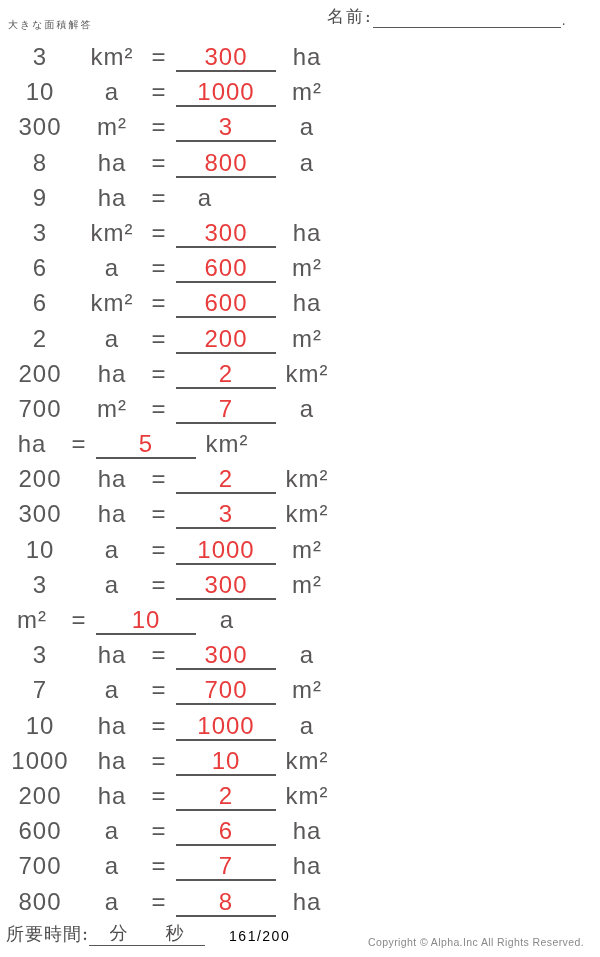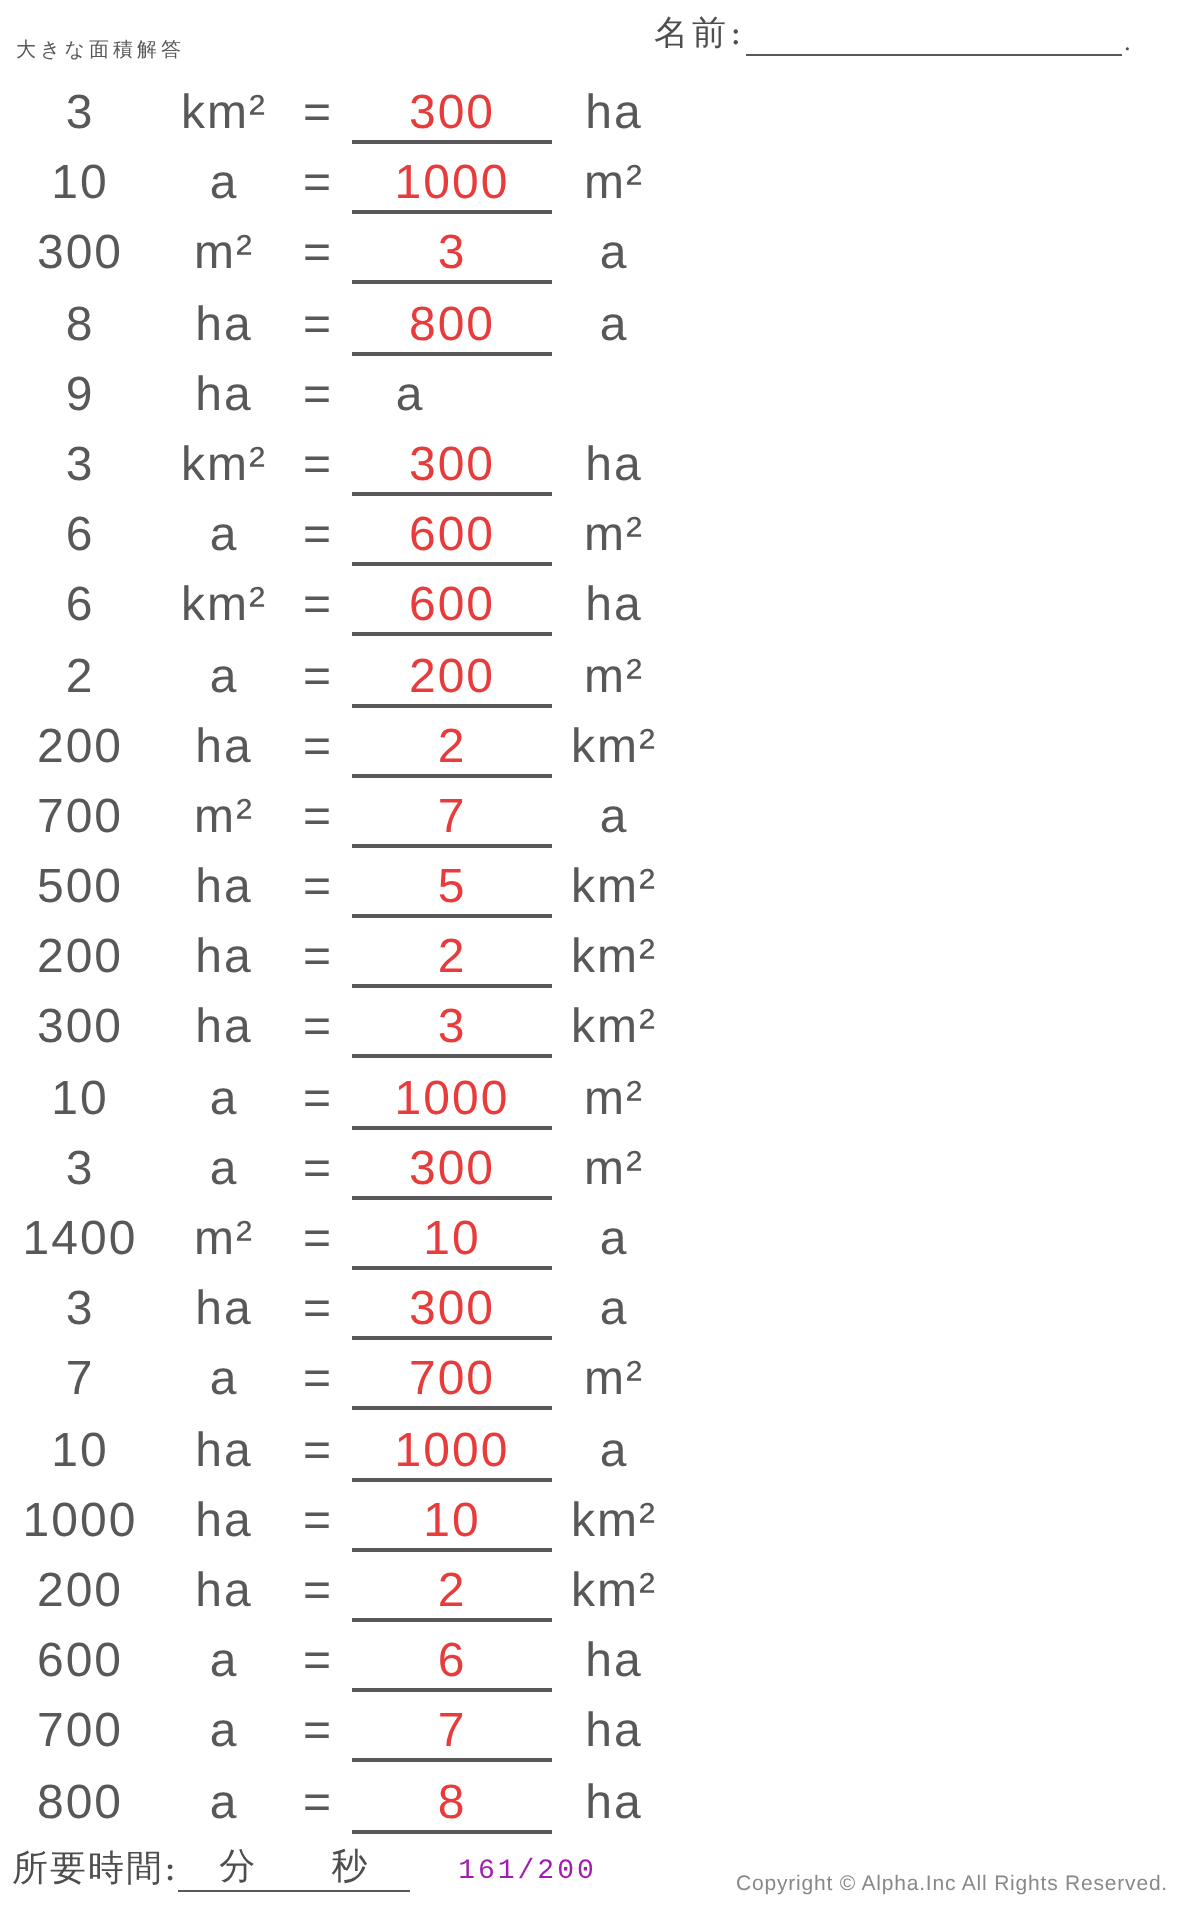--- a/index.html
+++ b/index.html
@@ -30,22 +30,22 @@
 
   .footer-line{
     position:absolute;left:6px;top:921px;display:flex;align-items:flex-end;
     font-family:"DejaVu Serif",serif;font-size:18px;color:#4f4d4d;letter-spacing:1px;
   }
   .time-line{
     display:flex;width:112px;border-bottom:1.5px solid #595757;
     justify-content:space-around;padding:0 2px;height:24px;align-items:flex-end;
   }
   .page-num{
-    font-family:Liberation Mono, monospace;font-size:14px;letter-spacing:1.5px;
-    margin-left:24px;color:#a21caf;padding-bottom:2px;
+    font-family:Liberation Sans, sans-serif;font-size:14px;letter-spacing:1.5px;
+    margin-left:24px;color:#000000;padding-bottom:2px;
   }
   .copyright{
     position:absolute;right:16px;top:936px;
     font-size:10.5px;letter-spacing:0.4px;color:#8a8888;
   }
 </style>
 </head>
 <body>
 
 <div class="page">
@@ -140,21 +140,20 @@
 
     <div class="row">
       <span class="c num">700</span>
       <span class="c unit">m²</span>
       <span class="c eq">=</span>
       <span class="c answer"><span class="ans-text" style="color: rgb(232, 59, 59);">7</span></span>
       <span class="c unit2">a</span>
     </div>
 
     <div class="row">
-      <span class="c num">500</span>
       <span class="c unit">ha</span>
       <span class="c eq">=</span>
       <span class="c answer"><span class="ans-text" style="color: rgb(232, 59, 59);">5</span></span>
       <span class="c unit2">km²</span>
     </div>
 
     <div class="row">
       <span class="c num">200</span>
       <span class="c unit">ha</span>
       <span class="c eq">=</span>
@@ -180,21 +179,20 @@
 
     <div class="row">
       <span class="c num">3</span>
       <span class="c unit">a</span>
       <span class="c eq">=</span>
       <span class="c answer"><span class="ans-text" style="color: rgb(232, 59, 59);">300</span></span>
       <span class="c unit2">m²</span>
     </div>
 
     <div class="row">
-      <span class="c num">1400</span>
       <span class="c unit">m²</span>
       <span class="c eq">=</span>
       <span class="c answer"><span class="ans-text" style="color: rgb(232, 59, 59);">10</span></span>
       <span class="c unit2">a</span>
     </div>
 
     <div class="row">
       <span class="c num">3</span>
       <span class="c unit">ha</span>
       <span class="c eq">=</span>

